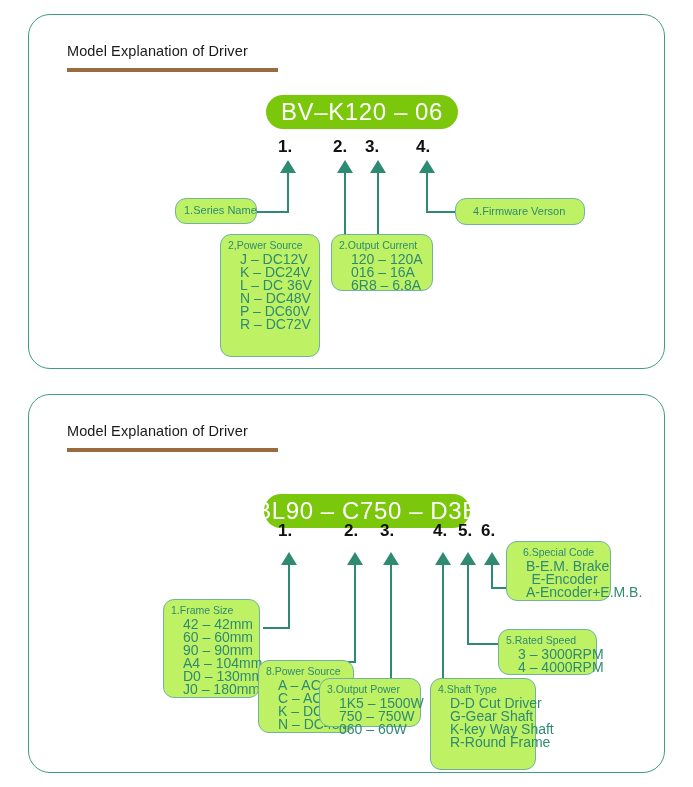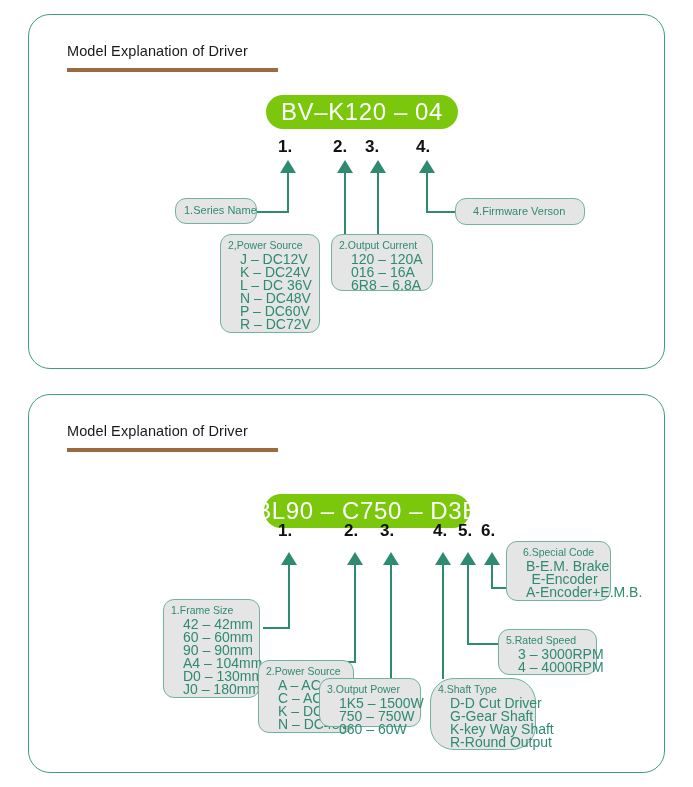--- a/index.html
+++ b/index.html
@@ -84,21 +84,21 @@
   .hline {
     position: absolute;
     height: 2.2px;
     background: #2f8a72;
   }
 
   .callout {
     position: absolute;
     border: 1.3px solid #6fb3a0;
     border-radius: 11px;
-    background: #e5e5e5;
+    background: #bef264;
     color: #2f8a72;
     box-sizing: border-box;
     padding: 4px 7px 5px 7px;
   }
   .callout .co-head {
     font-size: 10.5px;
     line-height: 13.5px;
     white-space: nowrap;
     color: #2f8a72;
   }
@@ -119,21 +119,21 @@
   }
 </style>
 </head>
 <body>
 
 <div class="panel" id="panel-1">
   <div class="panel-title">Model Explanation of Driver</div>
   <div class="title-rule"></div>
 </div>
 
-<div class="badge" style="left:266px; top:95px; width:192px; height:34px;">BV–K120 – 04</div>
+<div class="badge" style="left:266px; top:95px; width:192px; height:34px;">BV–K120 – 06</div>
 
 <div class="marker" style="left:278px; top:137px;">1.</div>
 <div class="marker" style="left:333px; top:137px;">2.</div>
 <div class="marker" style="left:365px; top:137px;">3.</div>
 <div class="marker" style="left:416px; top:137px;">4.</div>
 
 <div class="arrow" style="left:280px; top:160px;"></div>
 <div class="arrow" style="left:337px; top:160px;"></div>
 <div class="arrow" style="left:370px; top:160px;"></div>
 <div class="arrow" style="left:419px; top:160px;"></div>
@@ -145,21 +145,21 @@
 
 <div class="vline" style="left:377px; top:173px; height:62px;"></div>
 
 <div class="vline" style="left:426px; top:173px; height:40px;"></div>
 <div class="hline" style="left:426px; top:211px; width:30px;"></div>
 
 <div class="callout single" style="left:175px; top:198px; width:82px; height:26px;">
   <div class="co-head">1.Series Name</div>
 </div>
 
-<div class="callout" style="left:220px; top:234px; width:100px; height:99px;">
+<div class="callout" style="left:220px; top:234px; width:100px; height:123px;">
   <div class="co-head">2,Power Source</div>
   <div class="co-item">J – DC12V</div>
   <div class="co-item">K – DC24V</div>
   <div class="co-item">L – DC 36V</div>
   <div class="co-item">N – DC48V</div>
   <div class="co-item">P – DC60V</div>
   <div class="co-item">R – DC72V</div>
 </div>
 
 <div class="callout" style="left:331px; top:234px; width:102px; height:57px;">
@@ -214,40 +214,40 @@
   <div class="co-head">1.Frame Size</div>
   <div class="co-item">42 – 42mm</div>
   <div class="co-item">60 – 60mm</div>
   <div class="co-item">90 – 90mm</div>
   <div class="co-item">A4 – 104mm</div>
   <div class="co-item">D0 – 130mm</div>
   <div class="co-item">J0 – 180mm</div>
 </div>
 
 <div class="callout" style="left:258px; top:660px; width:96px; height:73px;">
-  <div class="co-head">2.Power Source</div>
+  <div class="co-head">8.Power Source</div>
   <div class="co-item">A – AC110V</div>
   <div class="co-item">C – AC220V</div>
   <div class="co-item">K – DC24V</div>
   <div class="co-item">N – DC48V</div>
 </div>
 
 <div class="callout" style="left:319px; top:678px; width:102px; height:49px;">
   <div class="co-head">3.Output Power</div>
   <div class="co-item">1K5 – 1500W</div>
   <div class="co-item">750 – 750W</div>
   <div class="co-item">060 – 60W</div>
 </div>
 
-<div class="callout" style="left:430px; top:678px; width:106px; height:72px;border-radius:24px;">
+<div class="callout" style="left:430px; top:678px; width:106px; height:92px;">
   <div class="co-head">4.Shaft Type</div>
   <div class="co-item">D-D Cut Driver</div>
   <div class="co-item">G-Gear Shaft</div>
   <div class="co-item">K-key Way Shaft</div>
-  <div class="co-item">R-Round Output</div>
+  <div class="co-item">R-Round Frame</div>
 </div>
 
 <div class="callout" style="left:498px; top:629px; width:99px; height:46px;">
   <div class="co-head">5.Rated Speed</div>
   <div class="co-item">3 – 3000RPM</div>
   <div class="co-item">4 – 4000RPM</div>
 </div>
 
 <div class="callout" style="left:506px; top:541px; width:105px; height:60px;text-align:center;">
   <div class="co-head">6.Special Code</div>

